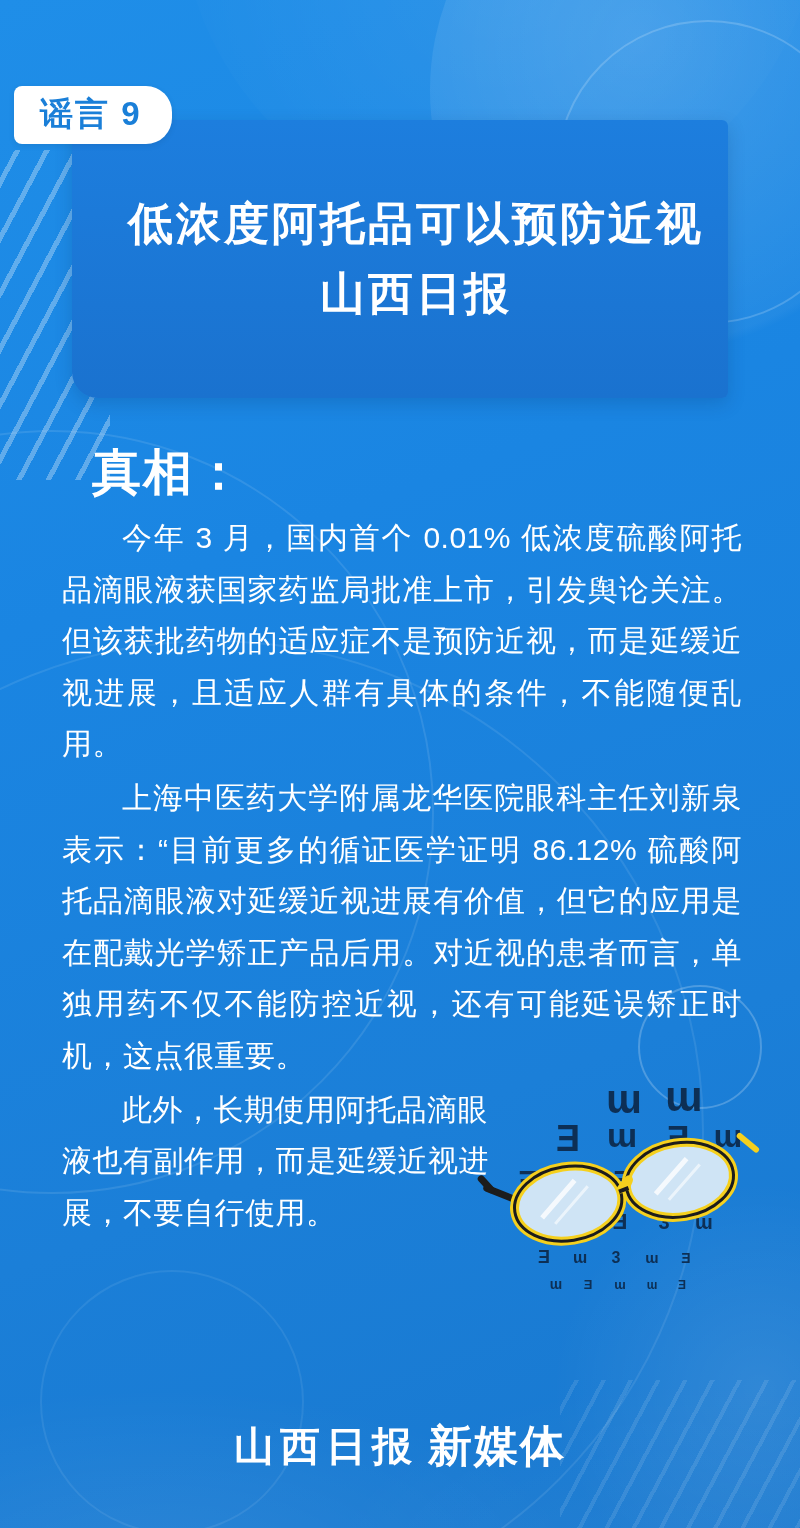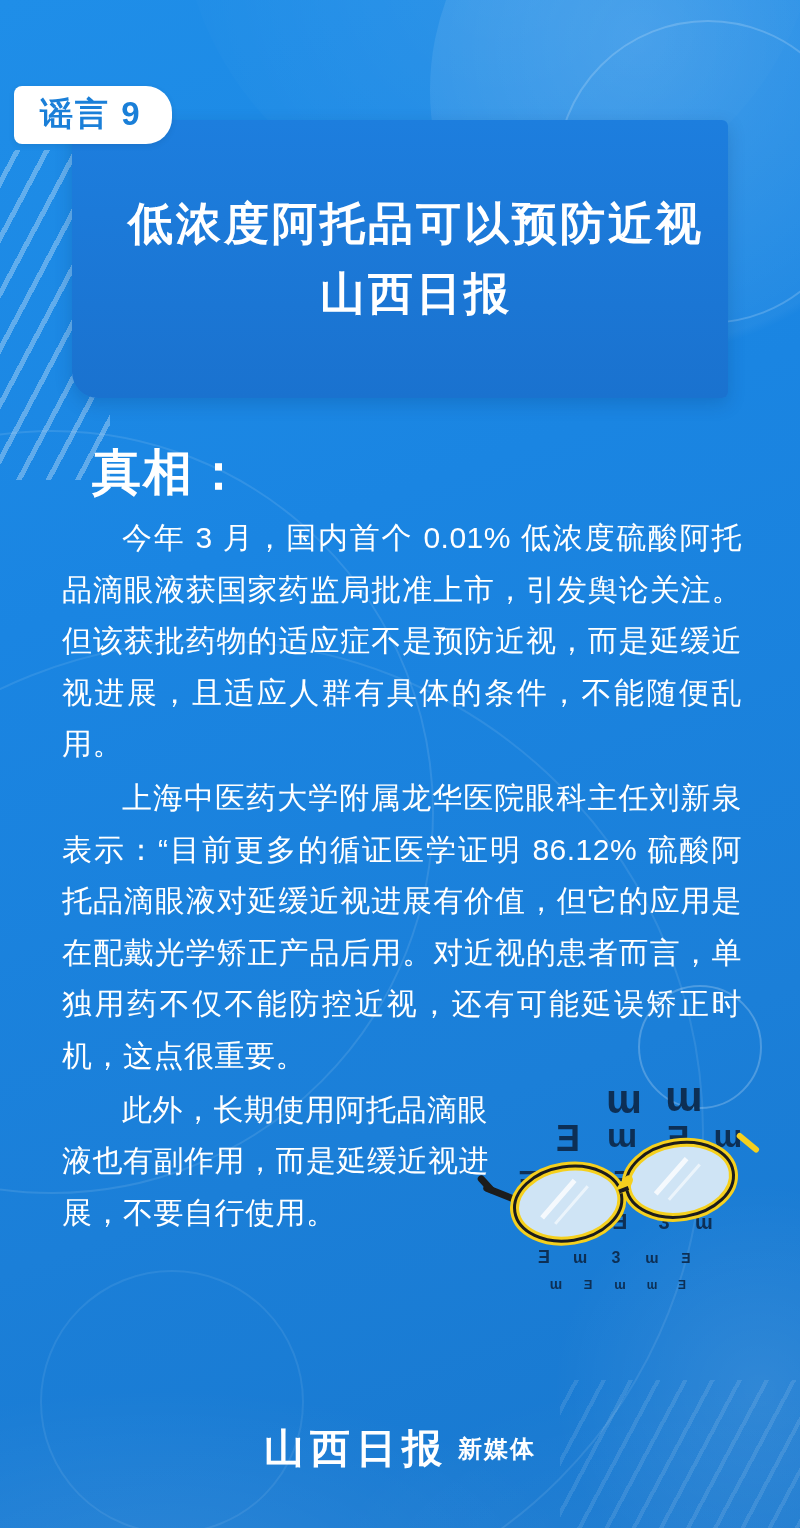--- a/index.html
+++ b/index.html
@@ -210,21 +210,21 @@
   }
   .footer-mark {
     color: #ffffff;
     font-size: 40px;
     font-weight: bold;
     letter-spacing: 6px;
     font-family: "DejaVu Serif", serif;
   }
   .footer-sub {
     color: #ffffff;
-    font-size: 24px;
+    font-size: 44px;
     font-weight: bold;
     letter-spacing: 2px;
   }
 </style>
 </head>
 <body>
 
 <div id="poster">
 
   <div class="bg-layer">

